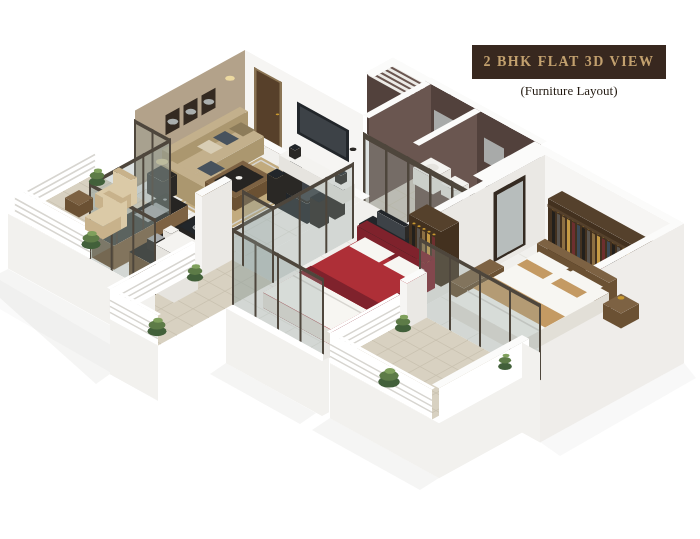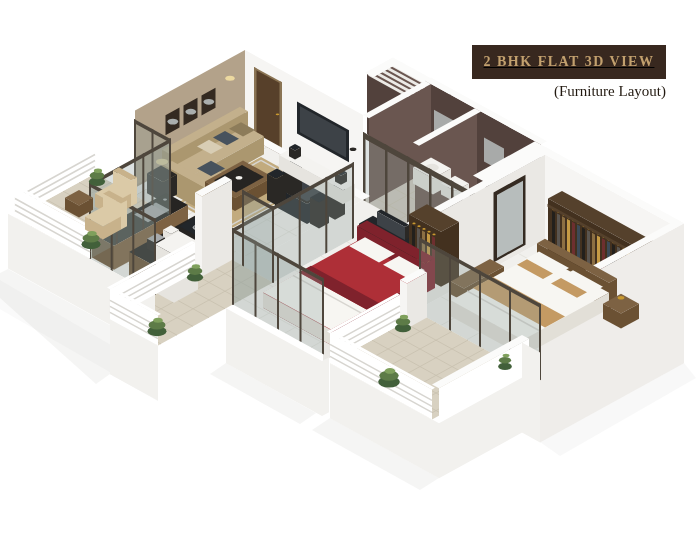--- a/index.html
+++ b/index.html
@@ -1,22 +1,22 @@
 <!DOCTYPE html>
 <html style="--c-page_bg: #ffffff; --c-banner_bg: #38281f; --c-banner_text: #c2a06e; --c-subtitle_text: #221910; --c-accent_wall: #b3a28a; --c-wall_light: #f6f5f3; --c-wall_side: #eae8e4; --c-wall_top: #fbfbfa; --c-wall_outer: #efedea; --c-floor_light: #f1f0ed; --c-floor_line: #e1dfd9; --c-balcony_floor: #d8d1c1; --c-tile_dark: #52413c; --c-tile_dark2: #6a5650; --c-louver: #eceae6; --c-door_brown: #57402a; --c-tv_dark: #22262a; --c-counter_top: #262422; --c-cabinet_wood: #6b5133; --c-sofa_beige: #c3b08c; --c-rug_tan: #c2ab7e; --c-bed_red: #ae2f37; --c-bed_tan: #c49a63; --c-wardrobe_wood: #43311f; --c-mirror_glass: #b7bdbc; --c-glass_pane: #90a09c; --c-glass_frame: #4e463c; --c-railing_white: #ffffff; --c-plant_green: #5d7b47; --c-wicker_tan: #c8b28b; --c-shadow_gray: #9a9a96;"><head>
 <meta charset="utf-8">
 <style>
   html,body{margin:0;padding:0;background:#fff;}
   .page{position:relative;width:700px;height:539px;background:var(--c-page_bg,#ffffff);overflow:hidden;
         font-family:"Liberation Serif", serif;}
   .banner{position:absolute;left:472px;top:45px;width:194px;height:34px;
-          background:var(--c-banner_bg,#38281f);display:flex;align-items:center;justify-content:center;text-decoration:underline;}
+          background:var(--c-banner_bg,#38281f);display:flex;align-items:center;justify-content:center;}
   .banner-title{color:var(--c-banner_text,#c2a06e);font-size:14px;letter-spacing:1.5px;font-weight:bold;}
-  .banner-sub{position:absolute;left:472px;top:83px;width:194px;text-align:right;
-              color:var(--c-subtitle_text,#221910);font-size:15px;}
+  .banner-sub{position:absolute;left:472px;top:83px;width:194px;text-align:center;
+              color:var(--c-subtitle_text,#221910);font-size:13px;}
   svg{position:absolute;left:0;top:0;}
   
   .s-floor{fill:var(--c-floor_light,#f1f0ed)} 
   .s-grid{stroke:var(--c-floor_line,#e1dfd9);stroke-width:.8;fill:none}
   .s-bfloor{fill:var(--c-balcony_floor,#d8d1c1)}
   .s-bgrid{stroke:#c8c0af;stroke-width:.8;fill:none}
   .s-tfloor{fill:#cfc8bd}
   .s-dfloor{fill:#4a403c}
   .s-wallL{fill:var(--c-wall_light,#f6f5f3)}
   .s-wallS{fill:var(--c-wall_side,#eae8e4)}

